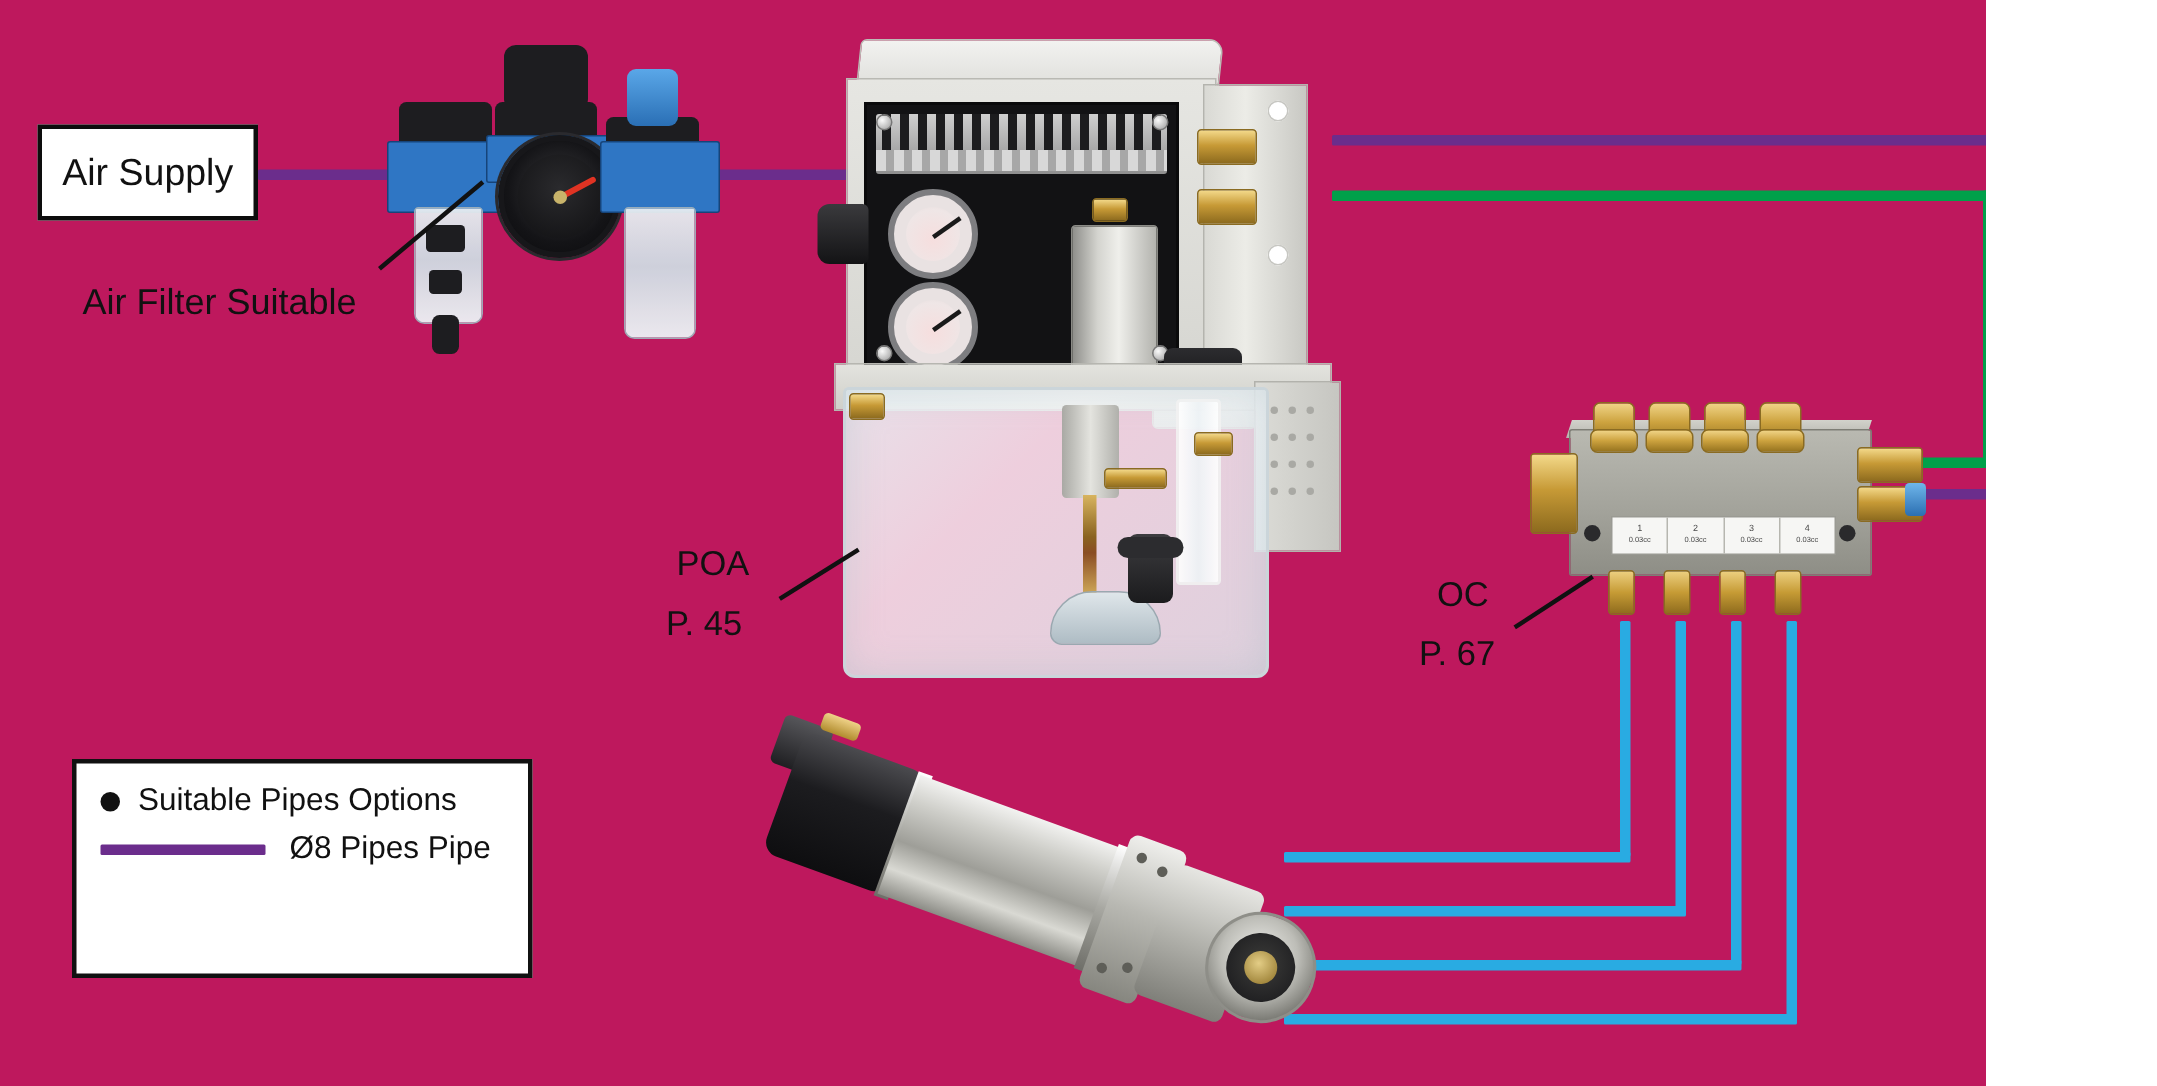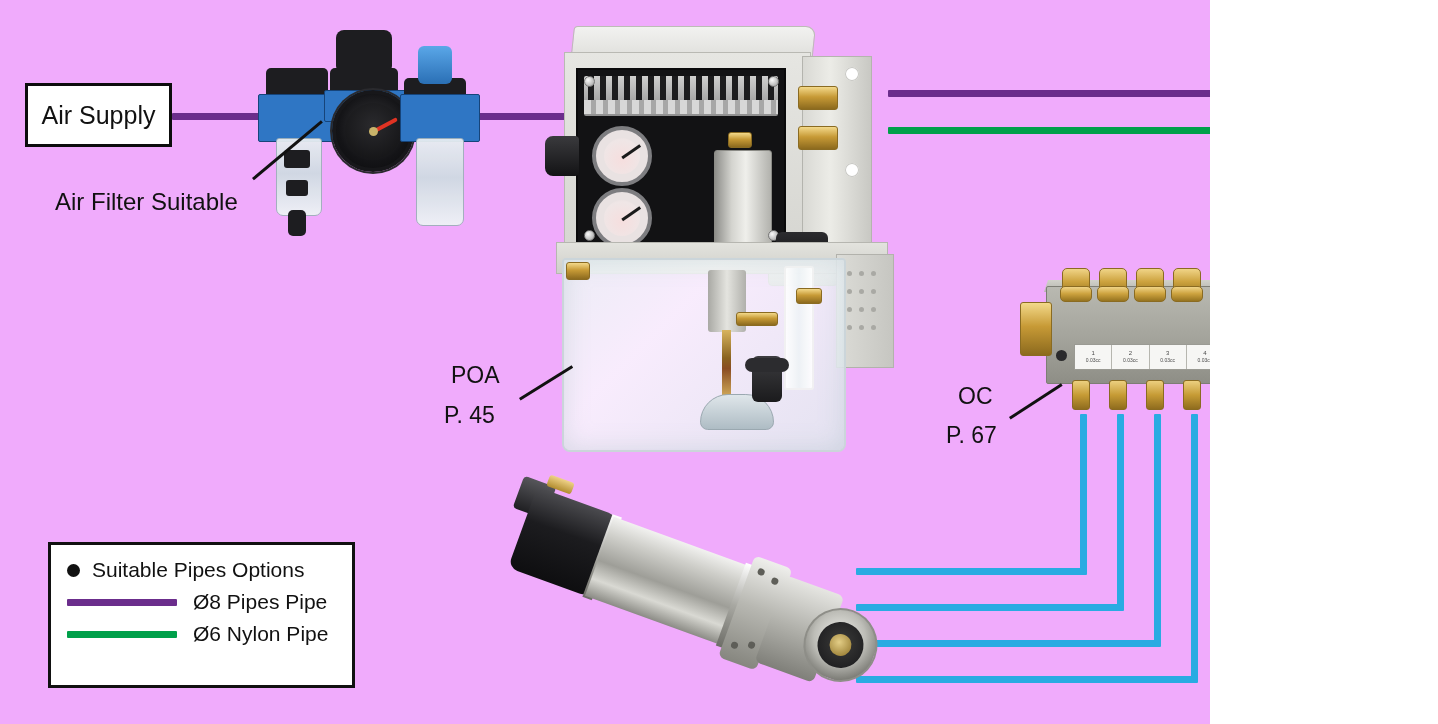--- a/index.html
+++ b/index.html
@@ -3,23 +3,23 @@
 <meta charset="utf-8">
 <title>Lubrication System Diagram</title>
 <style>
   html,body{margin:0;padding:0;background:#fff;}
   body{
     font-family:"Liberation Sans", sans-serif;
     -webkit-font-smoothing:antialiased;
   }
   #stage{
     position:relative;
-    width:1210px;
+    width:1324px;
     height:724px;
-    background:#f0abfc;
+    background:#be185d;
     overflow:hidden;
   }
   .abs{position:absolute;}
 
   
   .labelbox{
     border:3px solid #0d0d0d;
     background:#ffffff;
     display:flex;align-items:center;justify-content:center;
     color:#111;
@@ -46,21 +46,20 @@
   .pipe.v{width:7px;}
   .p-purple{background:#6b2d8c;}
   .p-green{background:#00a04a;}
   .p-blue{background:#29abe2;}
 
   
   #legend{
     left:48px;top:506px;width:307px;height:146px;
     border:3px solid #111;background:#fff;box-sizing:border-box;
     padding:9px 0 0 0;
-    margin-top:36px;
   }
   .leg-row{display:flex;align-items:center;height:32px;padding-left:16px;}
   .leg-title{font-size:21px;color:#111;display:flex;align-items:center;}
   .leg-bullet{width:13px;height:13px;border-radius:50%;background:#111;margin-right:12px;display:inline-block;}
   .leg-swatch{width:110px;height:7px;border-radius:1px;margin-right:16px;}
   .leg-text{font-size:21px;color:#111;}
 
   
 
   
@@ -404,19 +403,15 @@
     <div class="leg-row">
       <span class="leg-title">
         <span class="leg-bullet"></span>
         <span>Suitable Pipes Options</span>
       </span>
     </div>
     <div class="leg-row">
       <span class="leg-swatch" style="background:#6b2d8c;"></span>
       <span class="leg-text">Ø8 Pipes Pipe</span>
     </div>
-    <div class="leg-row">
-      <span class="leg-swatch" style="background:#00a04a;"></span>
-      <span class="leg-text">Ø6 Nylon Pipe</span>
-    </div>
   </div>
 
 </div>
 
 </body></html>

